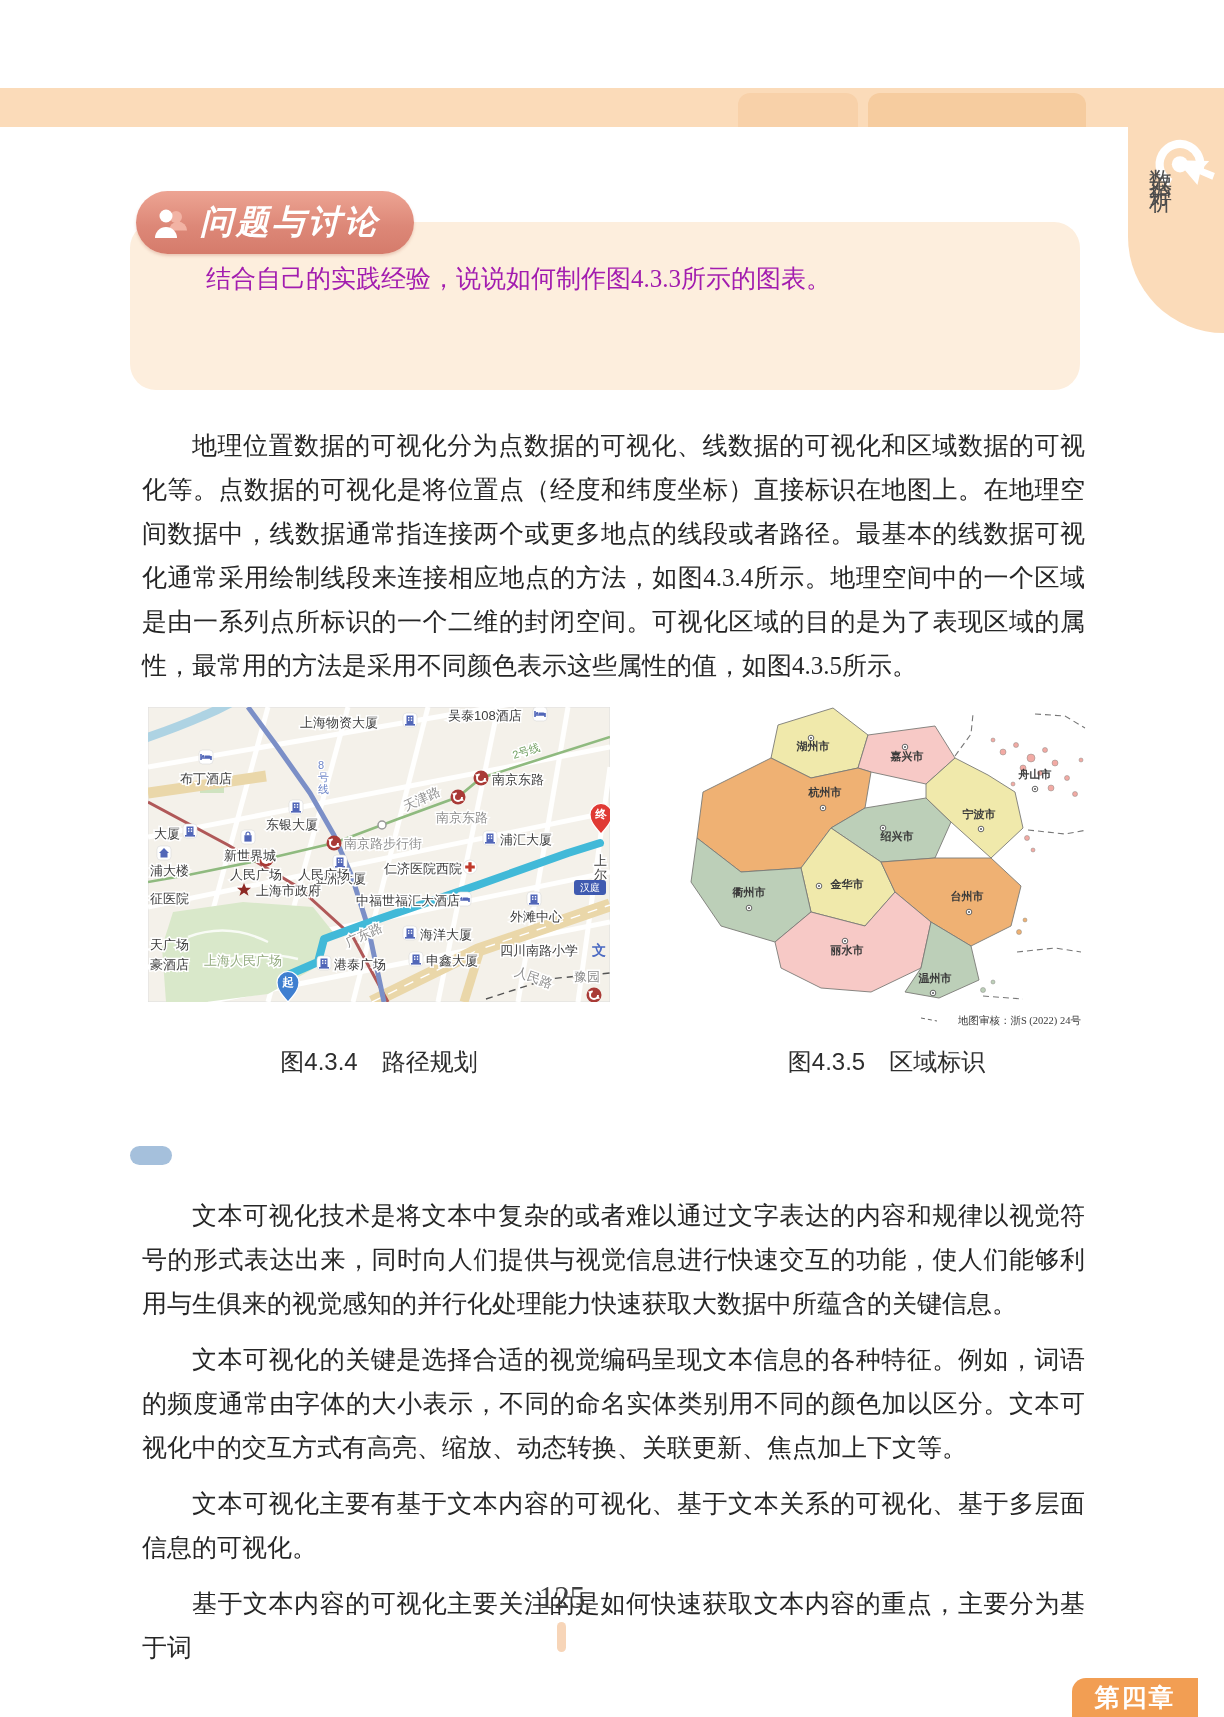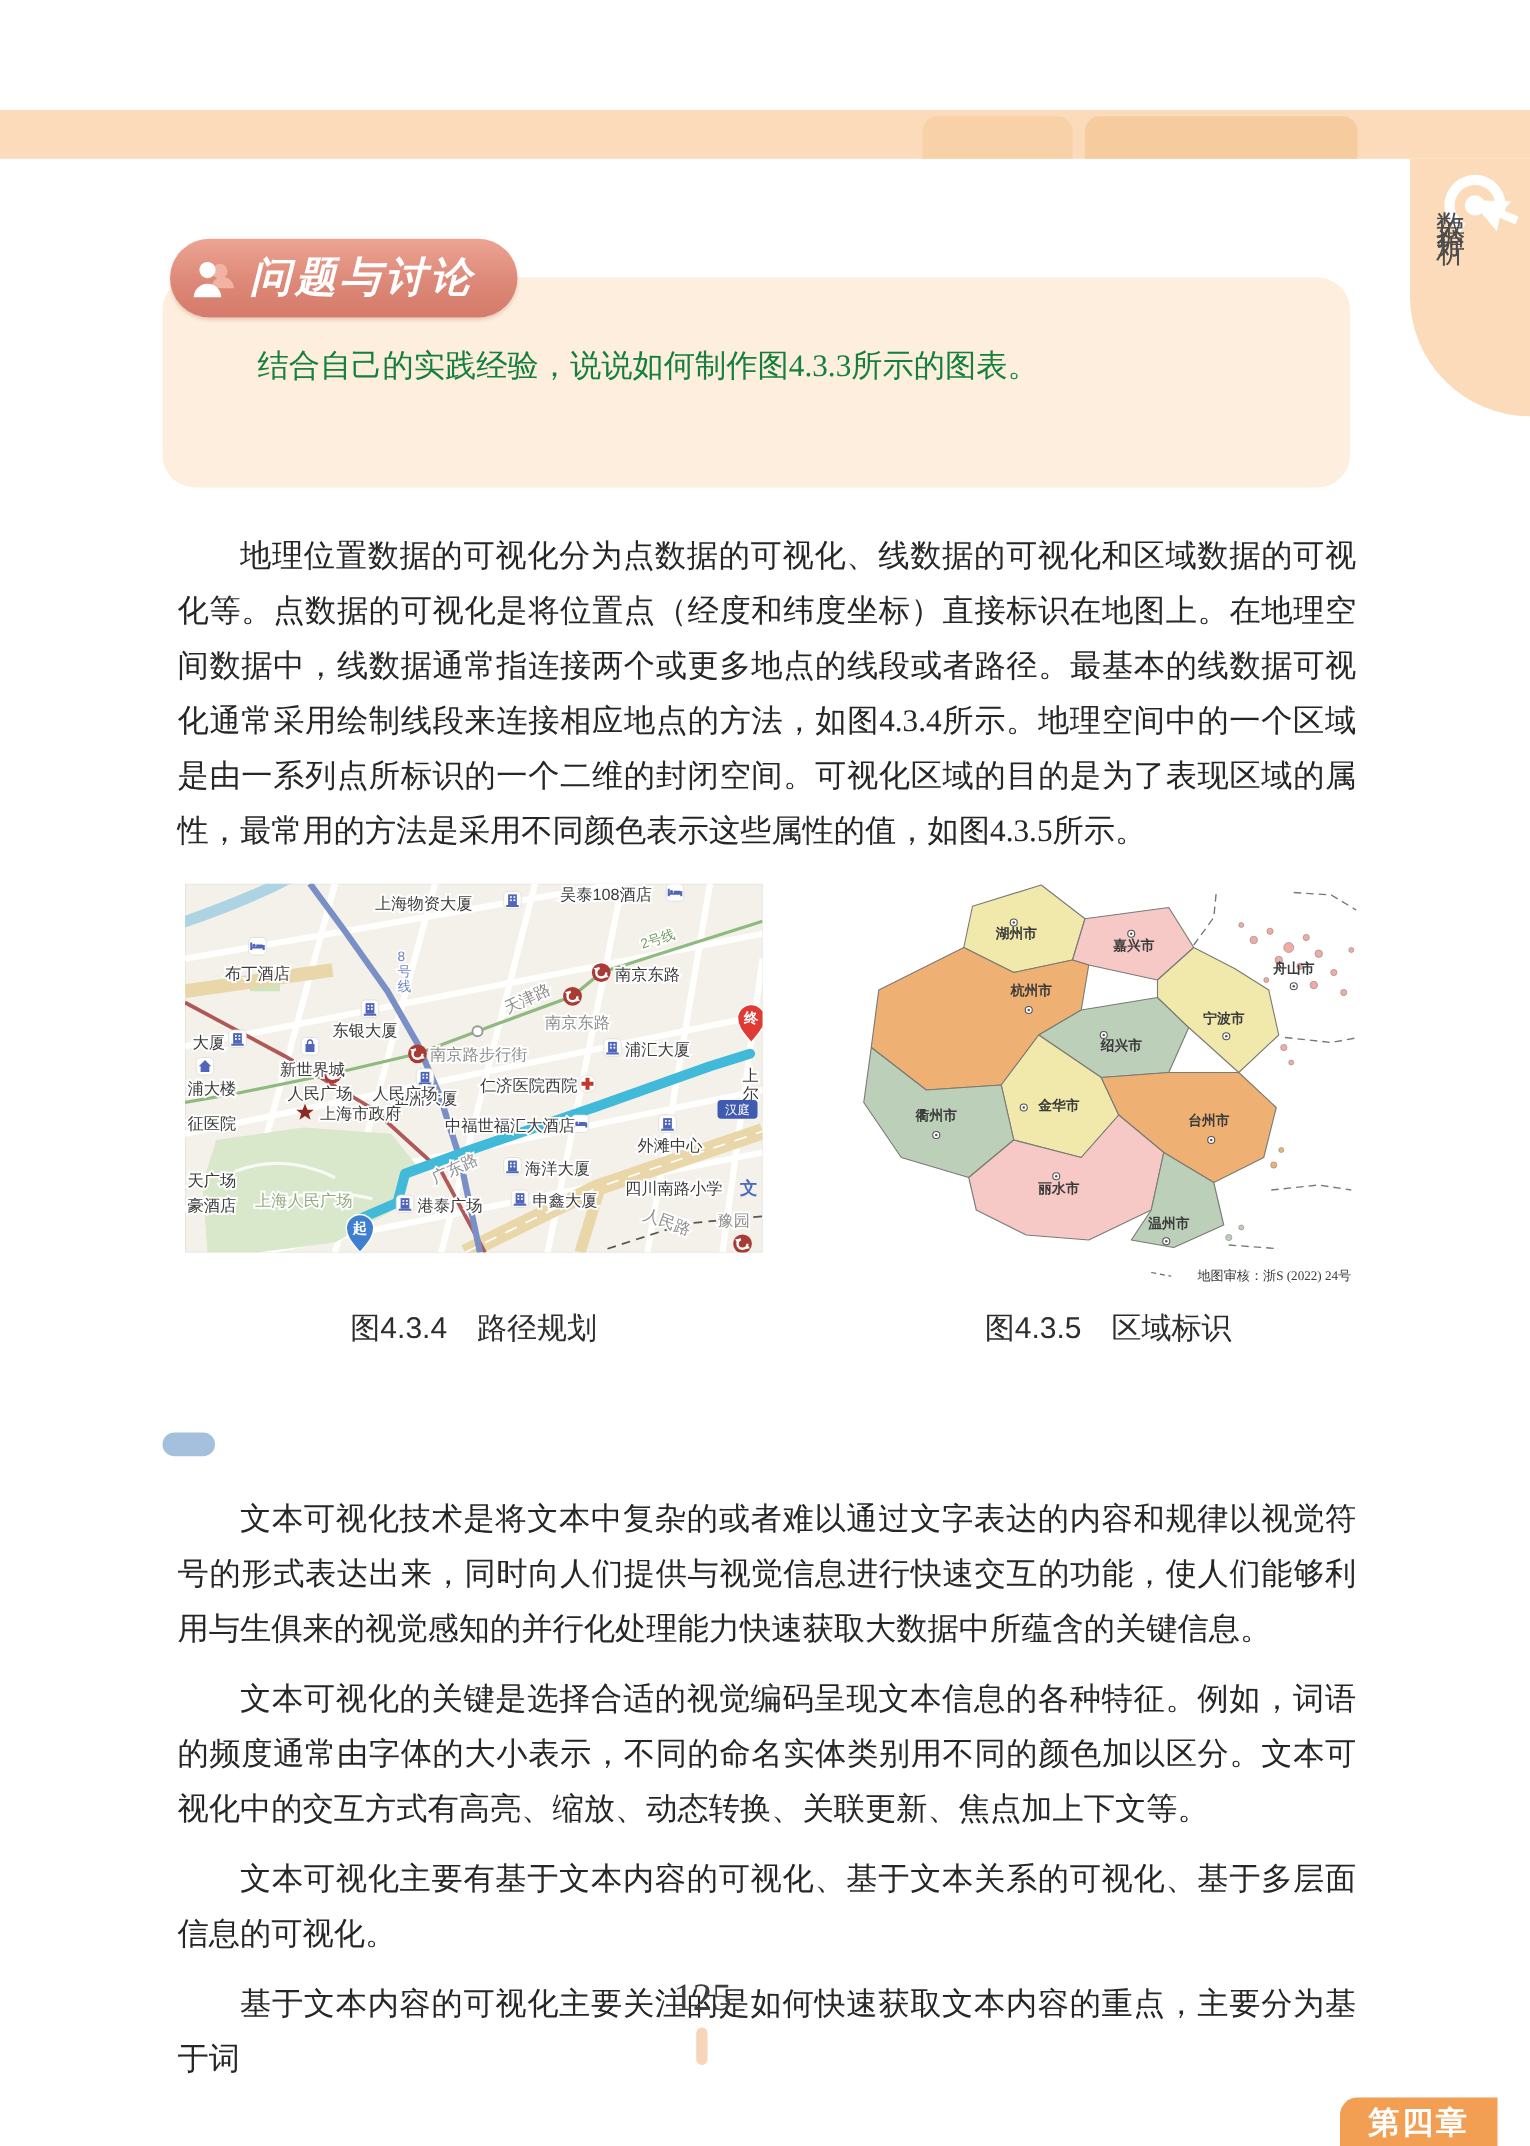--- a/index.html
+++ b/index.html
@@ -17,21 +17,21 @@
        border-radius:0 0 0 96px;}
   .cursor-ico{position:absolute;left:14px;top:2px;width:76px;height:76px;}
   .vtitle{position:absolute;left:18px;top:24px;writing-mode:vertical-rl;letter-spacing:7px;
        font-family:"Liberation Sans",sans-serif;font-size:23px;color:#4c4c4c;}
   
   .disc-box{position:absolute;left:130px;top:222px;width:950px;height:168px;background:#fdeedd;border-radius:26px;}
   .disc-badge{position:absolute;left:136px;top:191px;height:63px;padding:0 34px 0 18px;border-radius:34px;
        background:linear-gradient(#eda493 0%,#dd8878 55%,#d57b6b 100%);
        display:flex;align-items:center;gap:10px;box-shadow:0 2px 3px rgba(180,90,70,.25);font-style:italic;}
   .disc-badge .lbl{color:#fff;font-family:"Liberation Sans",sans-serif;font-size:33px;font-weight:bold;letter-spacing:3px;}
-  .disc-text{position:absolute;left:206px;top:276px;font-size:25px;color:#15803d;text-align:center;}
+  .disc-text{position:absolute;left:206px;top:262px;font-size:25px;color:#a21caf;text-align:center;}
   
   .sec-head{position:absolute;left:130px;display:flex;align-items:center;
        font-family:"Liberation Sans",sans-serif;font-size:29px;font-weight:bold;color:#26639c;}
   .sec-head .bullet{width:42px;height:19px;border-radius:10px;background:#a5c0dc;margin-right:12px;flex:0 0 auto;}
   .body-par{position:absolute;left:130px;width:967px;font-size:25px;line-height:44px;color:#262626;
        text-align:justify;text-align-last:left;}
   .body-par p{margin:12px;text-indent:2em;}
   
   .fig{position:absolute;}
   .fig svg{display:block;}

